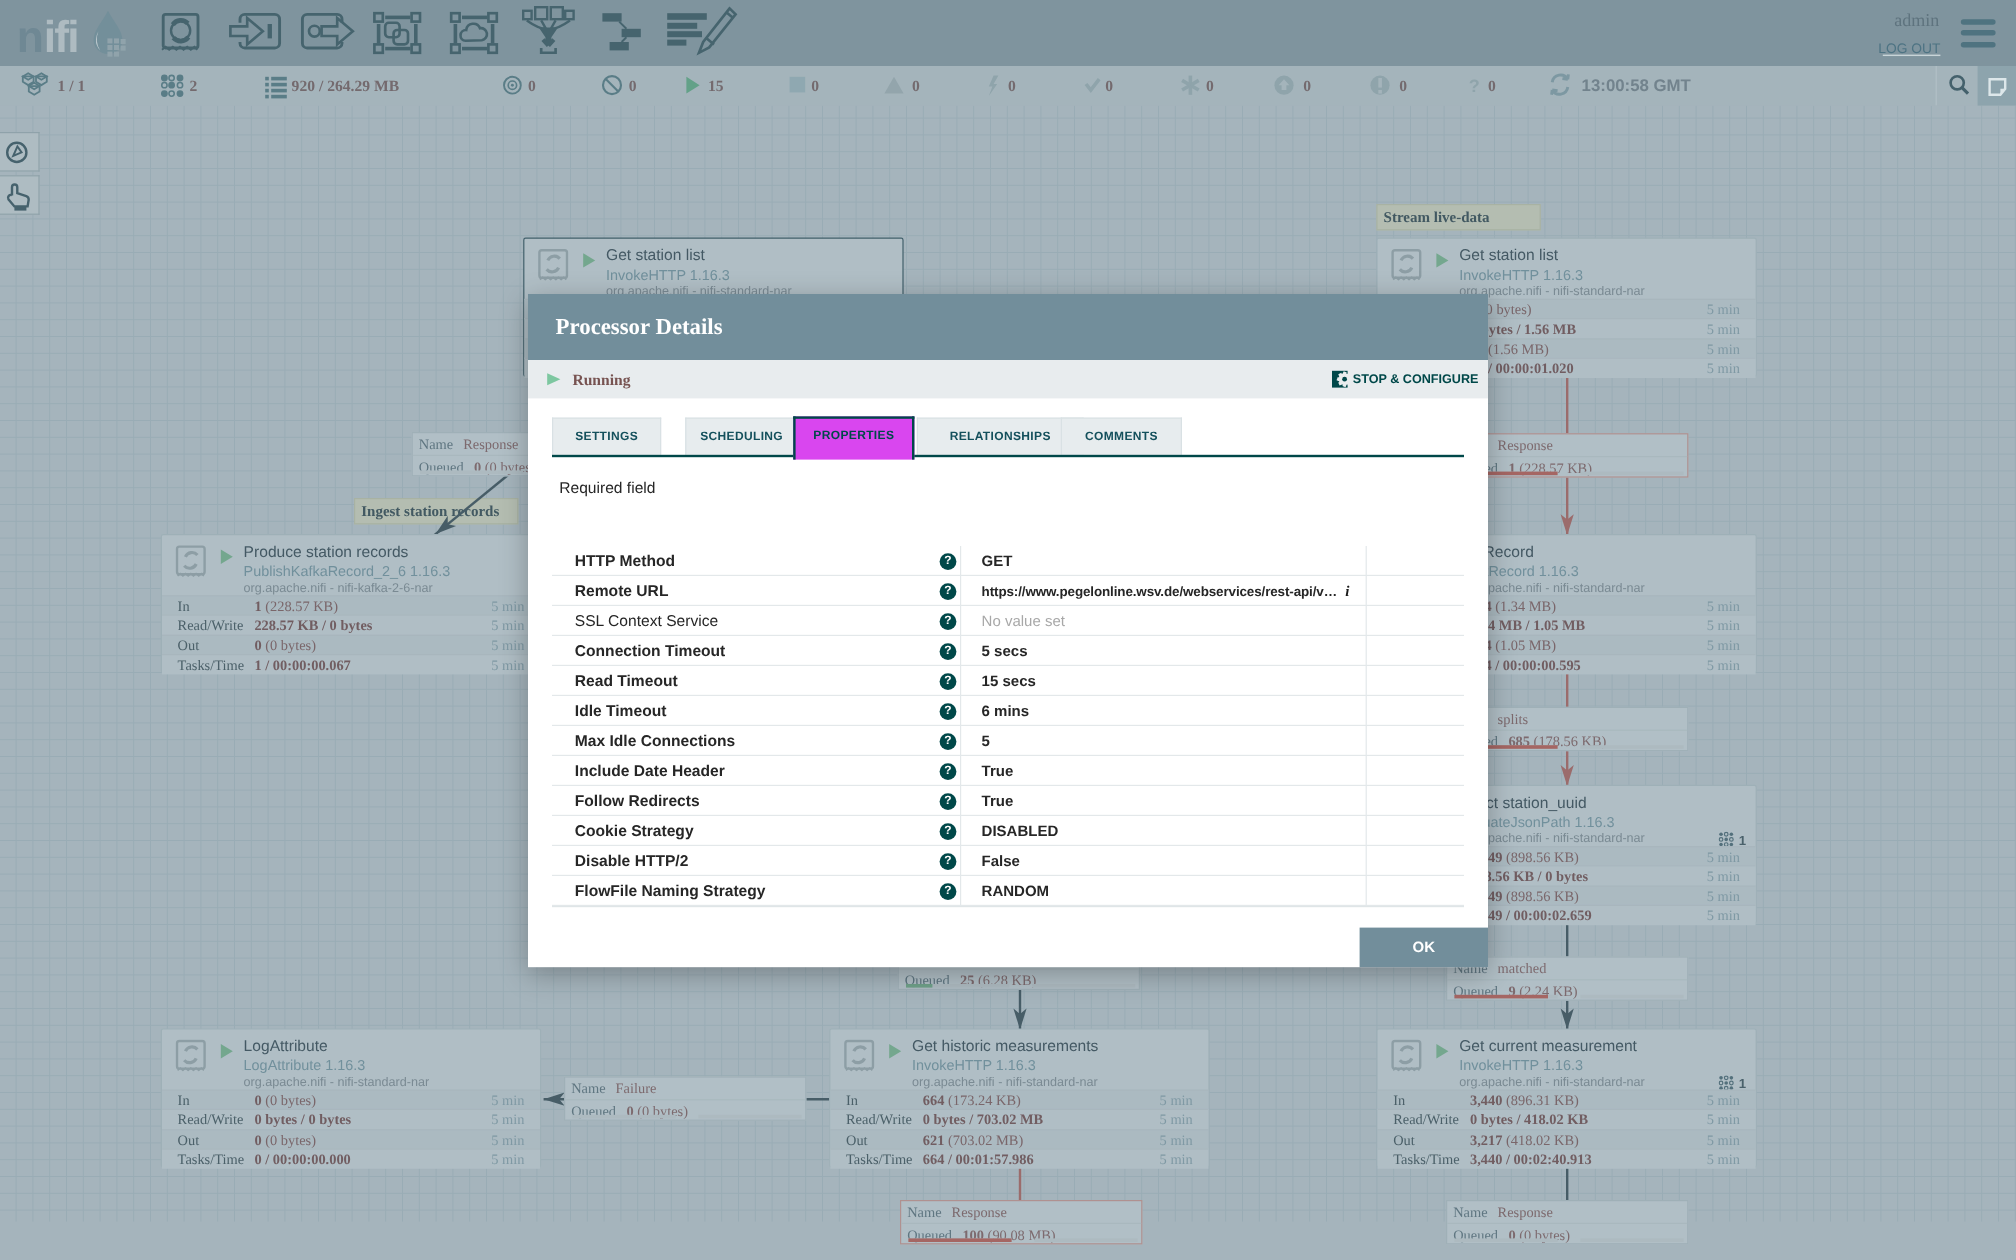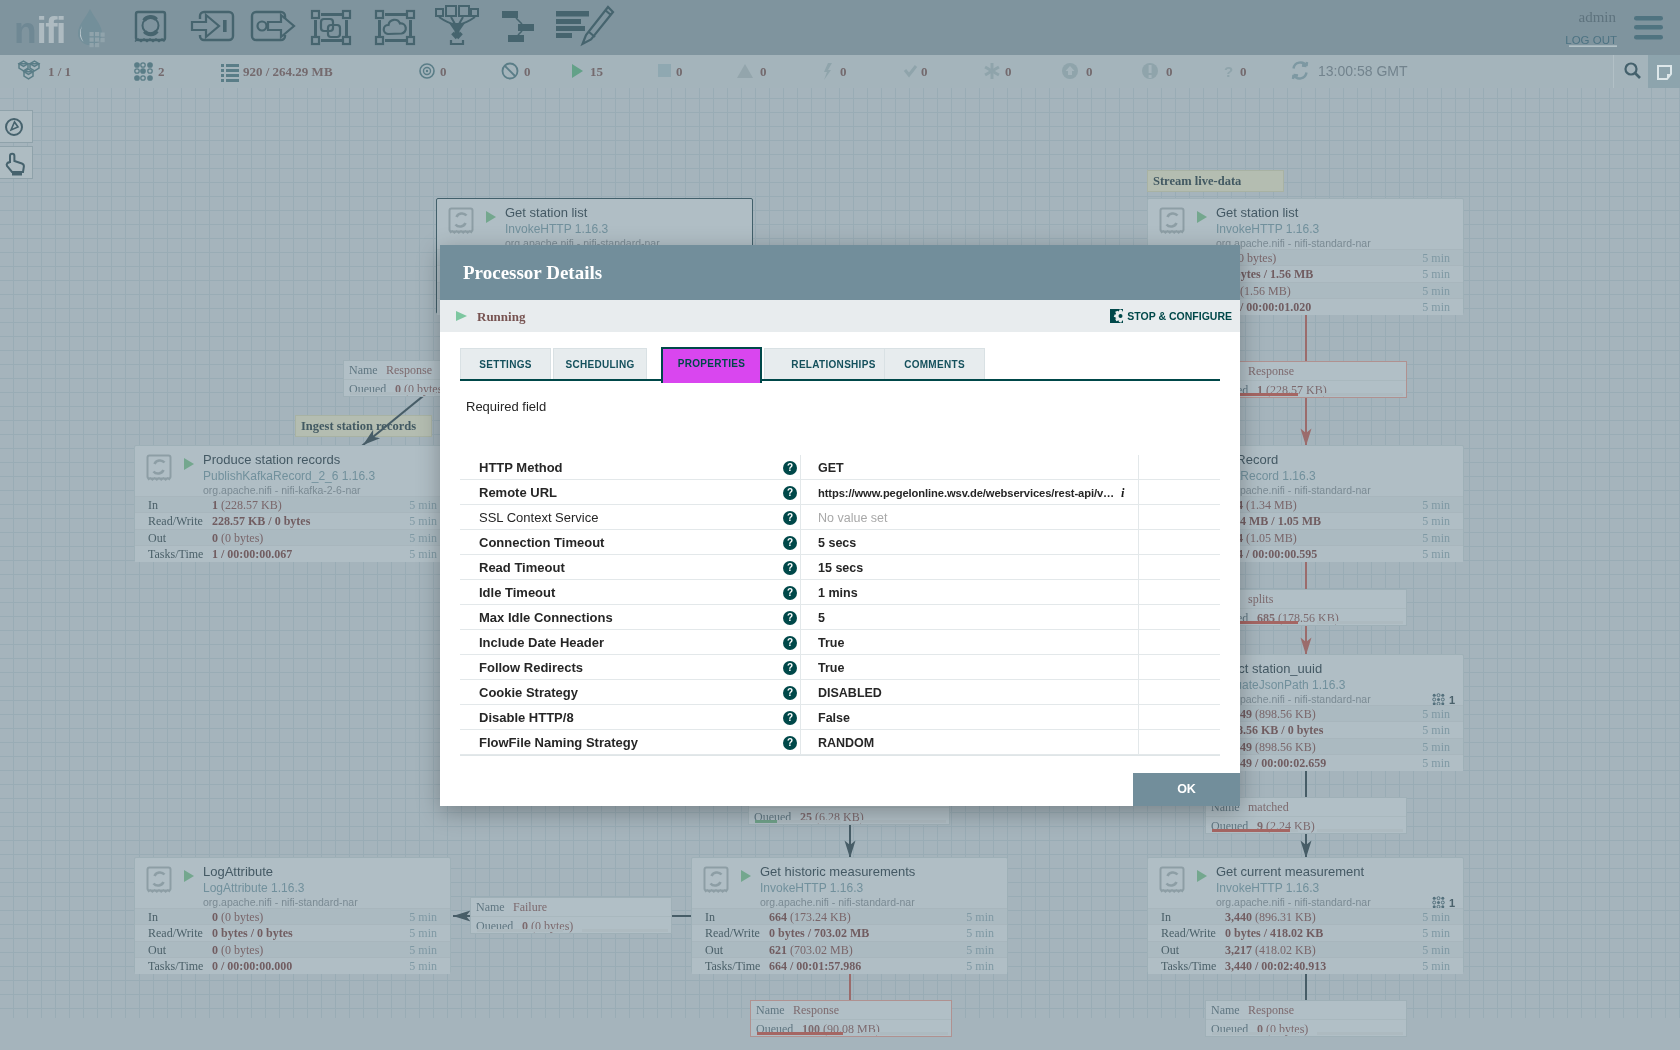--- a/index.html
+++ b/index.html
@@ -683,21 +683,21 @@
       <span class="sb-item" style="left:524px">0</span>
       <span class="sb-item" style="left:590px">15</span>
       <span class="sb-item" style="left:676px">0</span>
       <span class="sb-item" style="left:760px">0</span>
       <span class="sb-item" style="left:840px">0</span>
       <span class="sb-item" style="left:921px">0</span>
       <span class="sb-item" style="left:1005px">0</span>
       <span class="sb-item" style="left:1086px">0</span>
       <span class="sb-item" style="left:1166px">0</span>
       <span class="sb-item" style="left:1240px">0</span>
-      <span class="sb-item" style="left:1318px;font-family:'Liberation Sans',sans-serif;font-weight:normal;font-size:14px;color:#72838d">13:00:58 GMT</span>
+      <span class="sb-item" style="left:1318px;font-family:'Liberation Sans',sans-serif;font-weight:bold;font-size:14px;color:#72838d">13:00:58 GMT</span>
       <div id="sq-btn">
         <svg width="32" height="33">
           <path d="M10 11 H23 V19 L19 24 H10 Z" fill="none" stroke="#dde7ea" stroke-width="2"></path>
           <path d="M23 19 L19 19 L19 24 Z" fill="#dde7ea"></path>
         </svg>
       </div>
     </div>
 
 <div id="modal">
   <div id="mstat">
@@ -718,21 +718,21 @@
             <circle r="2" fill="#00484a"></circle>
           </g>
         </svg>
         <div class="stopc">STOP &amp; CONFIGURE</div>
   </div>
   <div id="mhead">
         <span>Processor Details</span>
       </div>
   <div id="tabs">
     <div class="tab" style="left:0;width:91px">SETTINGS</div>
-    <div class="tab" style="left:93px;width:94px">SCHEDULING</div>
+    <div class="tab" style="left:111px;width:94px">SCHEDULING</div>
     <div class="tab act" style="left:201px;width:101px">PROPERTIES</div>
     <div class="tab" style="left:304px;width:139px">RELATIONSHIPS</div>
     <div class="tab" style="left:424px;width:101px">COMMENTS</div>
     <div style="position:absolute;left:0;top:31px;width:760px;height:0;border-top:2px solid #004849"></div>
   </div>
   <div id="reqf">Required field</div>
   <div id="ptable">
         <div class="trow" style="top:30px">
           <span class="pn">HTTP Method</span>
           <span class="q">?</span>
@@ -764,21 +764,21 @@
         <div class="trow" style="top:130px">
           <span class="pn">Read Timeout</span>
           <span class="q">?</span>
           <span class="val">15 secs</span>
           <span class="sep1"></span>
           <span class="sep2"></span>
         </div>
         <div class="trow" style="top:155px">
           <span class="pn">Idle Timeout</span>
           <span class="q">?</span>
-          <span class="val">1 mins</span>
+          <span class="val">6 mins</span>
           <span class="sep1"></span>
           <span class="sep2"></span>
         </div>
         <div class="trow" style="top:180px">
           <span class="pn">Max Idle Connections</span>
           <span class="q">?</span>
           <span class="val">5</span>
           <span class="sep1"></span>
           <span class="sep2"></span>
         </div>
@@ -797,21 +797,21 @@
           <span class="sep2"></span>
         </div>
         <div class="trow" style="top:255px">
           <span class="pn">Cookie Strategy</span>
           <span class="q">?</span>
           <span class="val">DISABLED</span>
           <span class="sep1"></span>
           <span class="sep2"></span>
         </div>
         <div class="trow" style="top:280px">
-          <span class="pn">Disable HTTP/8</span>
+          <span class="pn">Disable HTTP/2</span>
           <span class="q">?</span>
           <span class="val">False</span>
           <span class="sep1"></span>
           <span class="sep2"></span>
         </div>
         <div class="trow" style="top:305px">
           <span class="pn">FlowFile Naming Strategy</span>
           <span class="q">?</span>
           <span class="val">RANDOM</span>
           <span class="sep1"></span>

